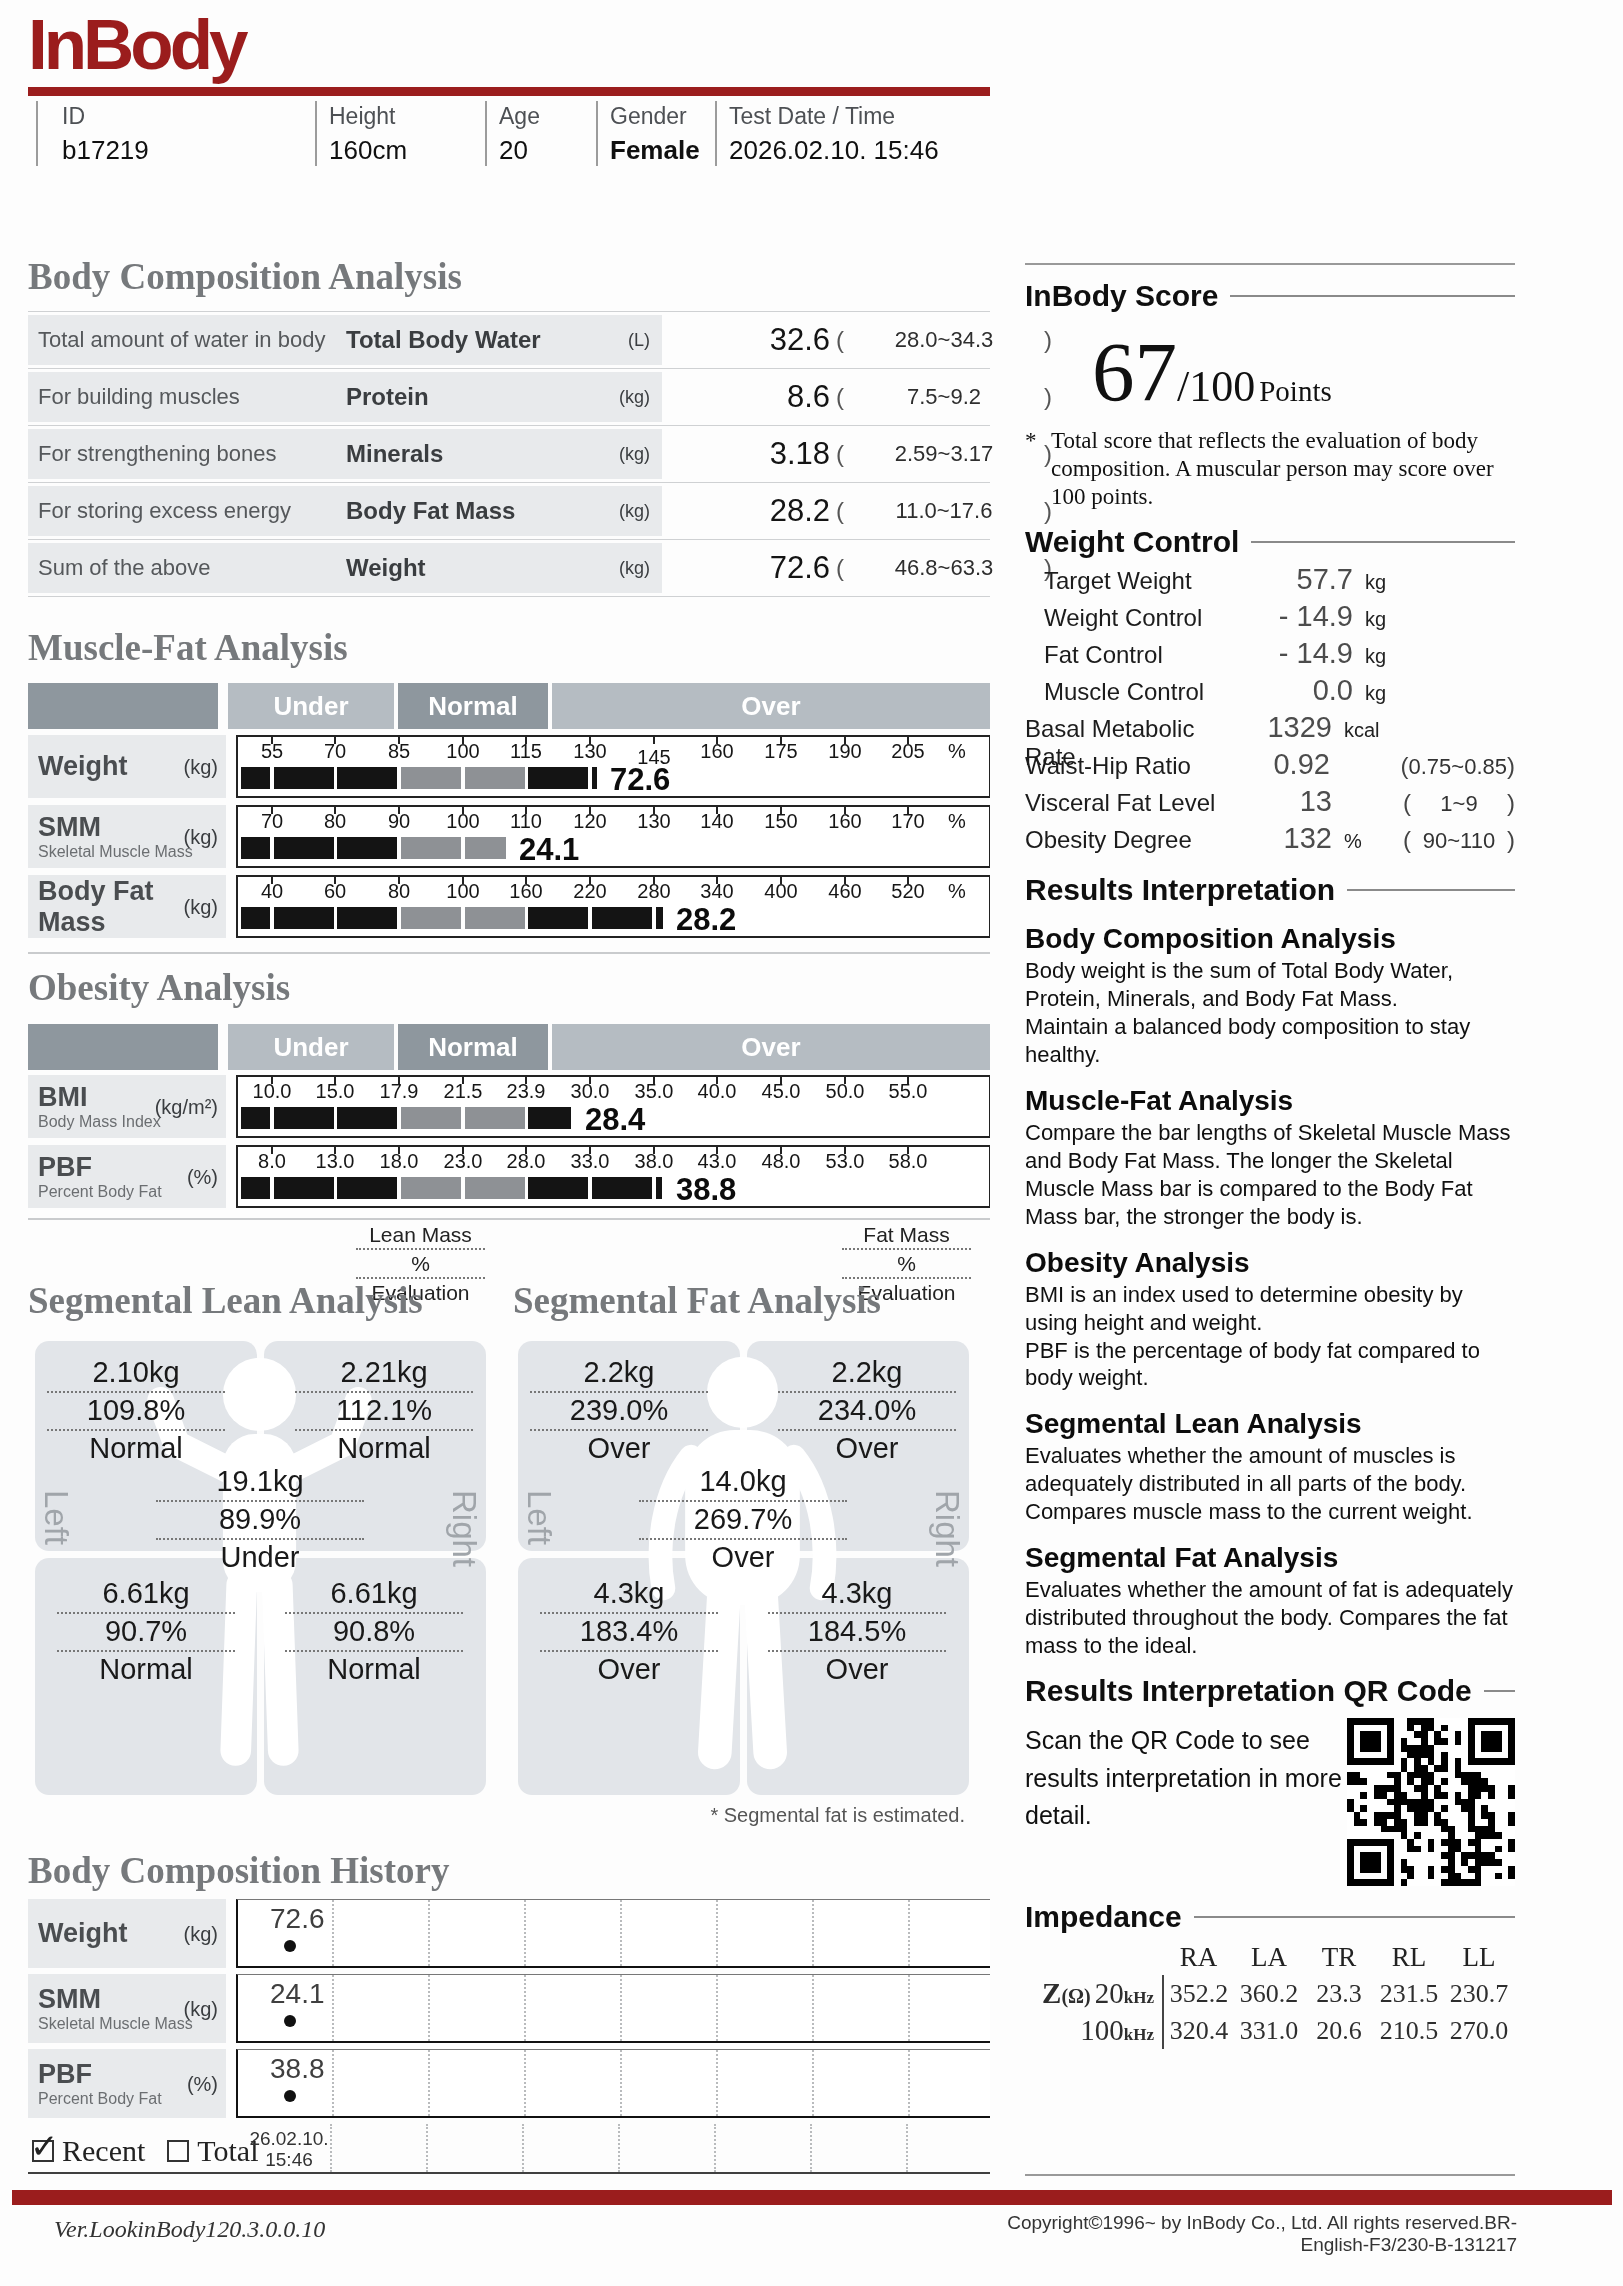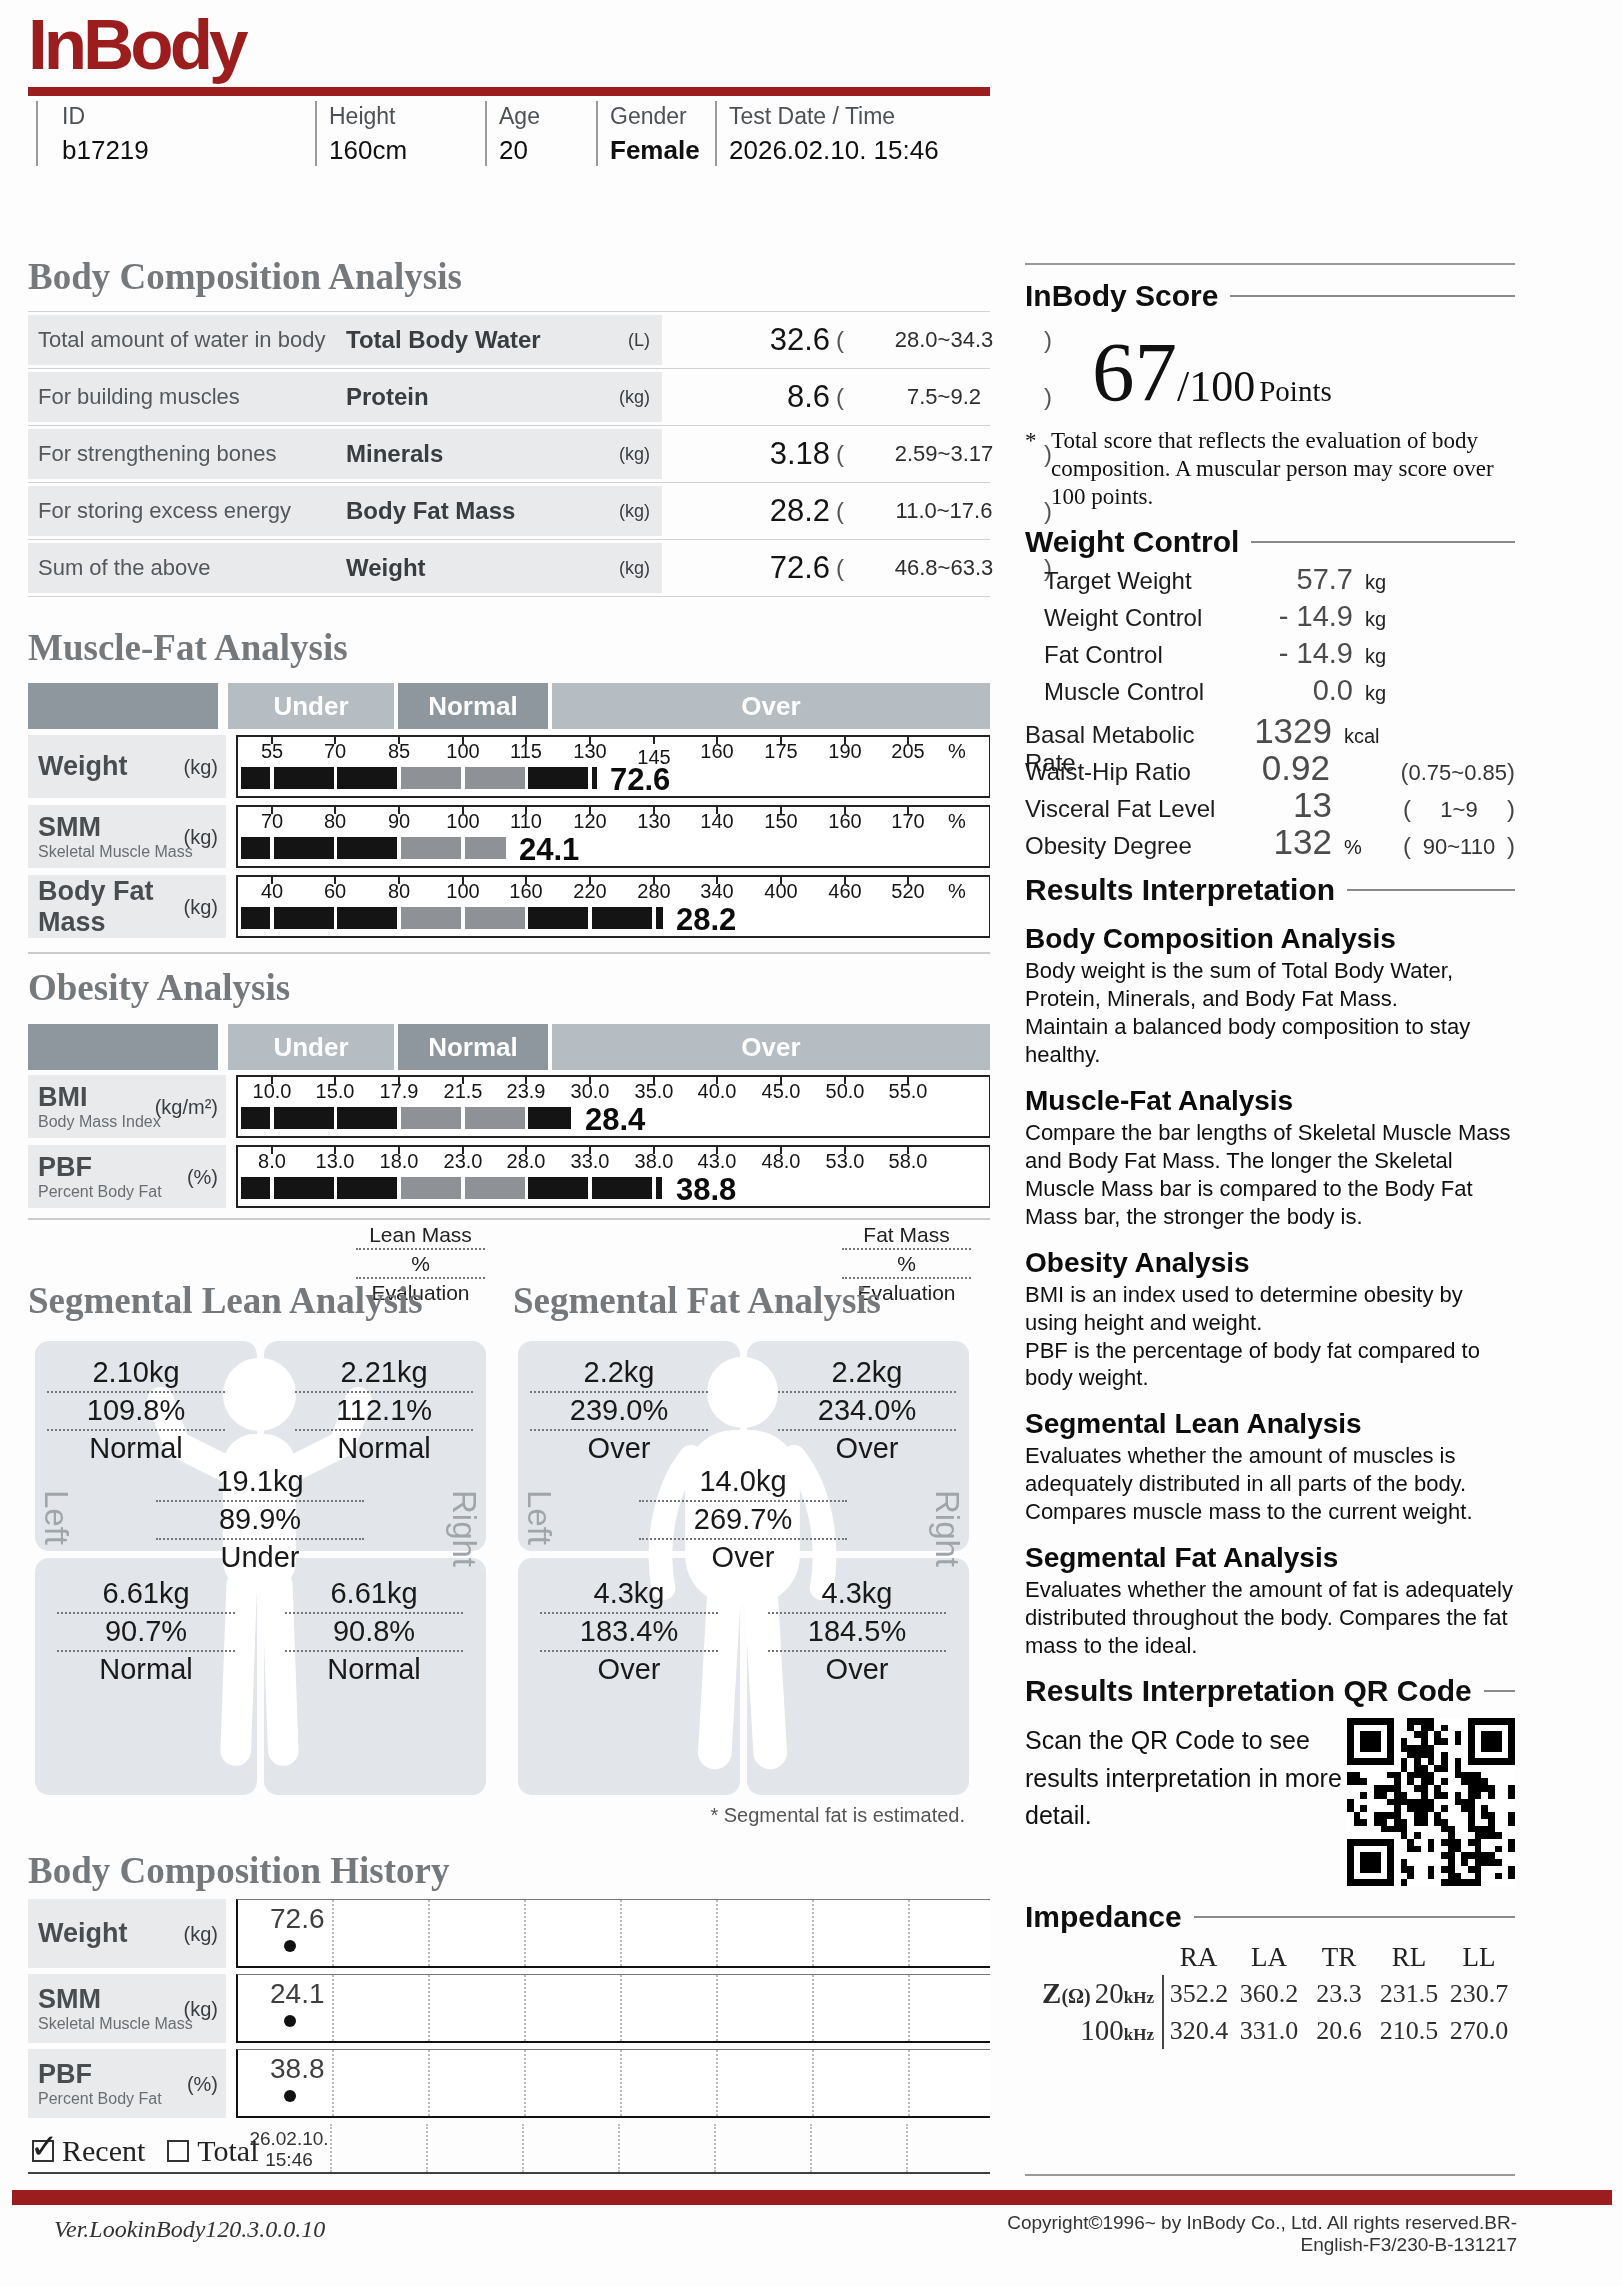--- a/index.html
+++ b/index.html
@@ -97,21 +97,21 @@
   .score{margin:10px 0 6px 67px;font-family:"Liberation Serif",serif;color:#111;}
   .score .big{font-size:85px;}
   .score .den{font-size:44px;}
   .score .pts{font-size:29px;}
   .rnote{position:relative;padding-left:26px;font-family:"Liberation Serif",serif;font-size:23px;line-height:1.22;color:#111;}
   .rnote .star{position:absolute;left:0;top:0;}
   .wcrow,.rprow{display:flex;align-items:baseline;height:37px;}
   .wclab,.rplab{font-size:24px;color:#1c1c1c;}
   .wclab{width:210px;margin-left:19px;} .rplab{width:226px;}
   .wcval{width:99px;text-align:right;font-size:29px;color:#4c4c4c;}
-  .rpval{width:81px;text-align:right;font-size:35px;color:#4c4c4c;}
+  .rpval{width:81px;text-align:right;font-size:29px;color:#4c4c4c;}
   .wcunit,.rpunit{width:59px;padding-left:12px;font-size:20px;color:#222;}
   .rprange{flex:1;display:flex;align-items:baseline;font-size:22px;color:#333;}
   .rprange .p{color:#444;font-size:24px;}
   .rprange .rt{flex:1;text-align:center;}
   .isec h4{margin:16px 0 2px 0;font-size:28px;color:#0c0c0c;}
   .isec p{margin:0;font-size:22px;line-height:1.27;color:#101010;white-space:pre-line;}
   .qrwrap{display:flex;margin-top:10px;}
   .qrtext{flex:1;font-size:25px;line-height:1.5;color:#101010;padding-top:4px;}
   .imp{margin-top:6px;border-collapse:collapse;font-family:"Liberation Serif",serif;color:#2e2e2e;}
   .imp td{padding:2px 0;}

